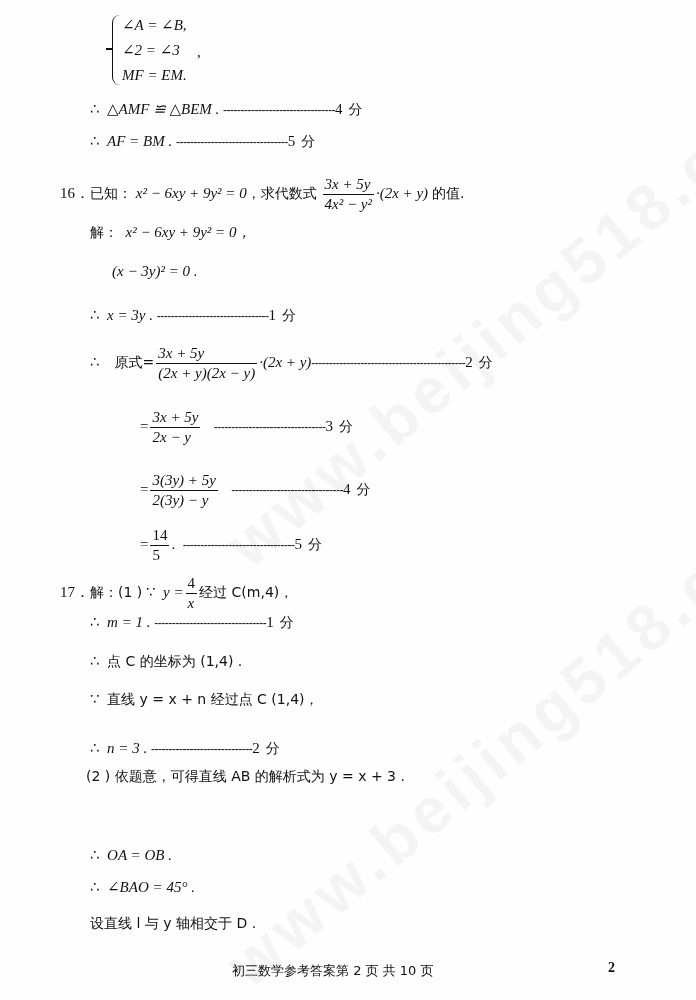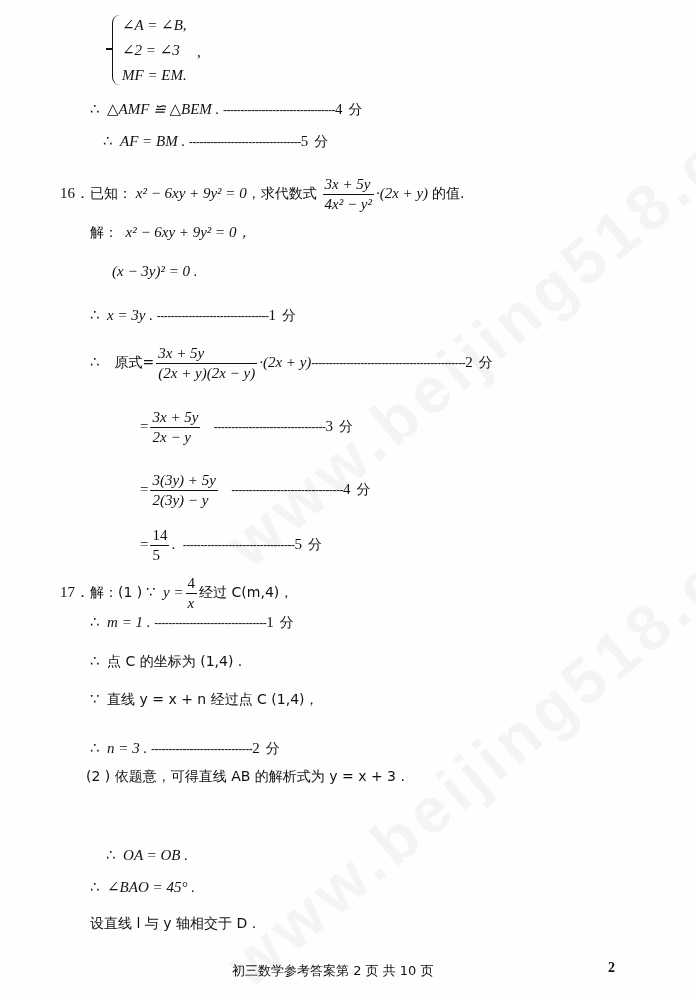--- a/index.html
+++ b/index.html
@@ -34,21 +34,21 @@
   <div class="brace"></div>
   <div class="ln" style="left:122px;top:15px;"><i class="v">∠A = ∠B,</i></div>
   <div class="ln" style="left:122px;top:40px;"><i class="v">∠2 = ∠3</i></div>
   <div class="ln" style="left:197px;top:42px;">,</div>
   <div class="ln" style="left:122px;top:65px;"><i class="v">MF = EM.</i></div>
 
   <div class="ln" style="left:90px;top:99px;">
     <span>∴</span>&nbsp;&nbsp;<i class="v">△AMF ≌ △BEM .</i>
     <span class="dash">--------------------------------</span><span>4</span><span class="fen cn">分</span>
   </div>
-  <div class="ln" style="left:103px;top:131px;">
+  <div class="ln" style="left:90px;top:131px;">
     <span>∴</span>&nbsp;&nbsp;<i class="v">AF = BM .</i>
     <span class="dash">--------------------------------</span><span>5</span><span class="fen cn">分</span>
   </div>
 
   <div class="ln" style="left:60px;top:175px;">
     <span>16．</span><span class="cn">已知：</span>
     <i class="v">x² − 6xy + 9y² = 0</i><span class="cn">，求代数式</span>
     <span class="frac"><span class="num"><i class="v">3x + 5y</i></span><span><i class="v">4x² − y²</i></span></span><i class="v">·(2x + y)</i>
     <span class="cn">的值.</span>
   </div>
@@ -103,21 +103,21 @@
   <div class="ln" style="left:90px;top:727px;margin-top:11px;">
     <span>∴</span>&nbsp;&nbsp;<i class="v">n = 3 .</i>
     <span class="dash">-----------------------------</span><span>2</span><span class="fen cn">分</span>
   </div>
 
   <div class="ln" style="left:86px;top:766px;">
     <span class="cn">(2 ) 依题意，可得直线 AB 的解析式为 y = x + 3 .</span>
   </div>
 
 
-  <div class="ln" style="left:106px;top:845px;">
+  <div class="ln" style="left:90px;top:845px;">
     <span>∴</span>&nbsp;&nbsp;<i class="v">OA = OB .</i>
   </div>
 
   <div class="ln" style="left:90px;top:877px;">
     <span>∴</span>&nbsp;&nbsp;<i class="v">∠BAO = 45° .</i>
   </div>
 
   <div class="ln" style="left:90px;top:913px;">
     <span class="cn">设直线 l 与 y 轴相交于 D .</span>
   </div>

